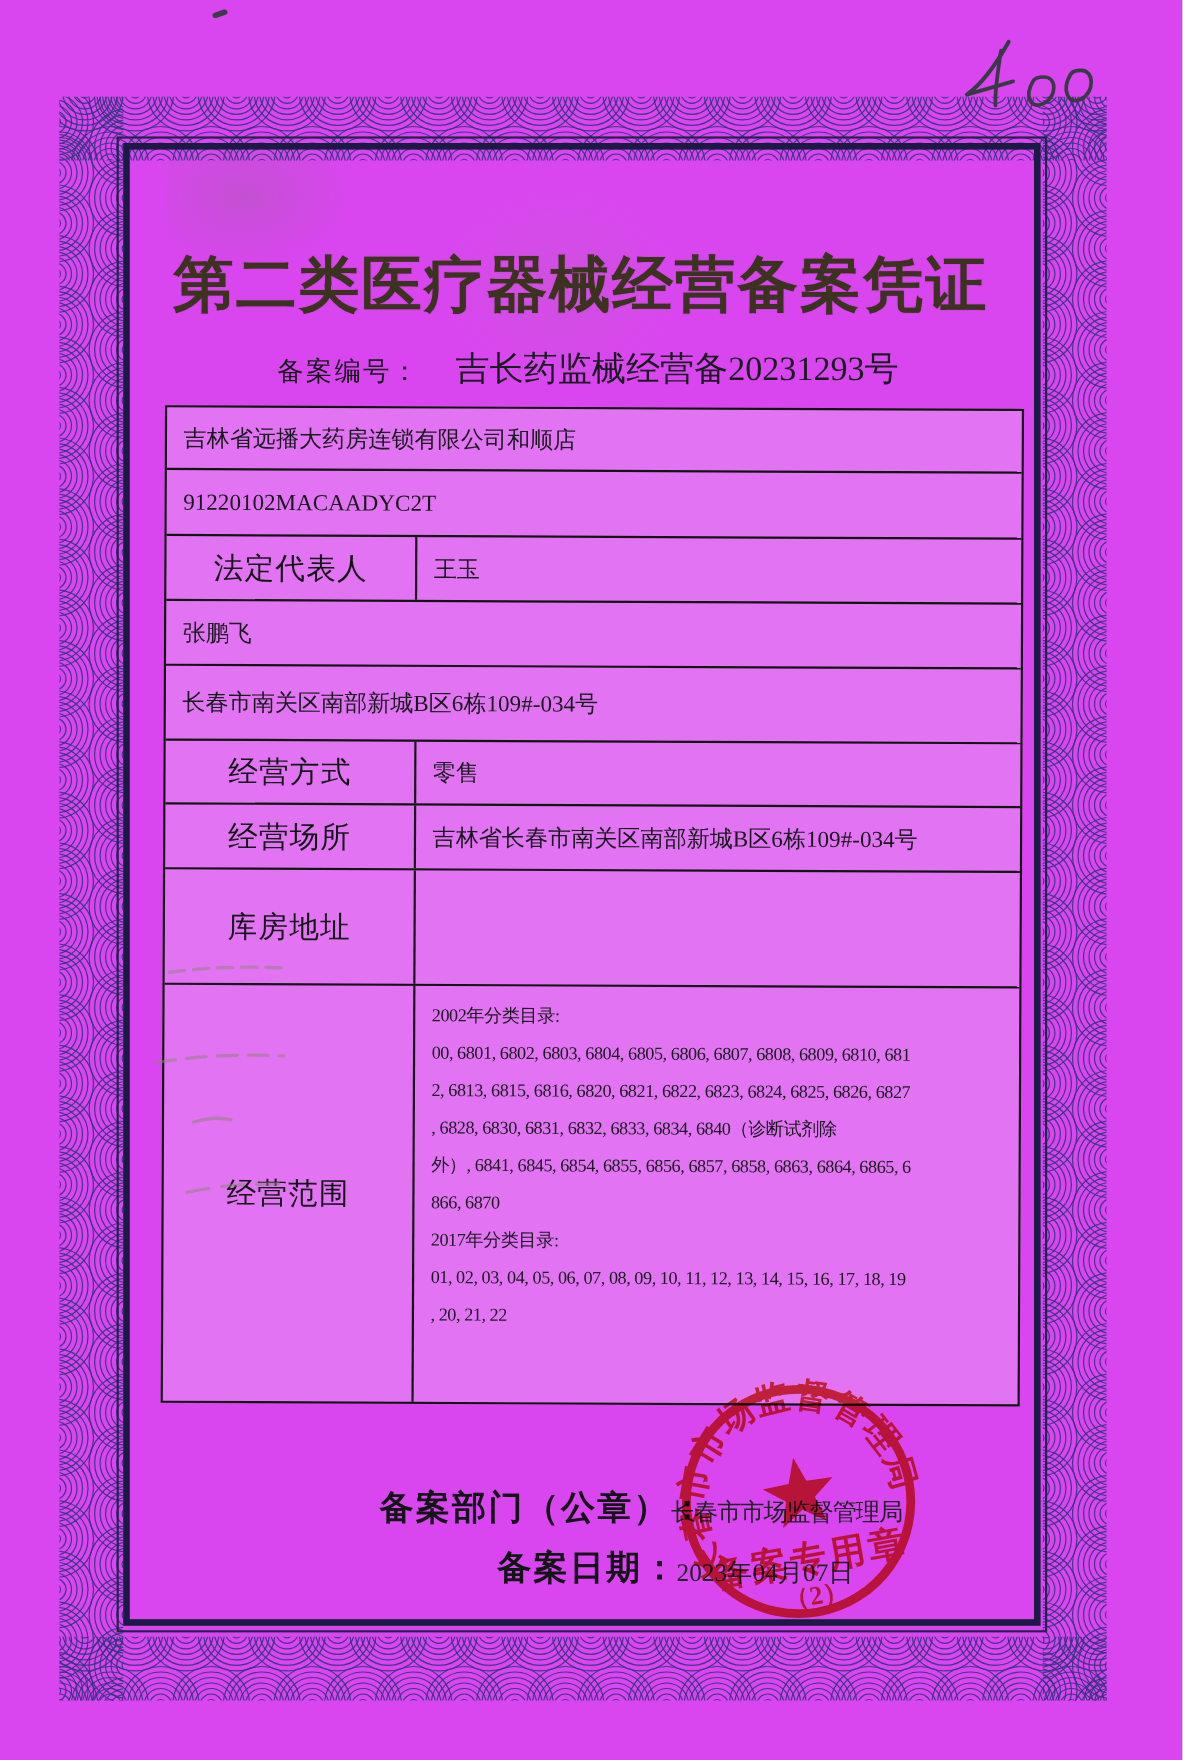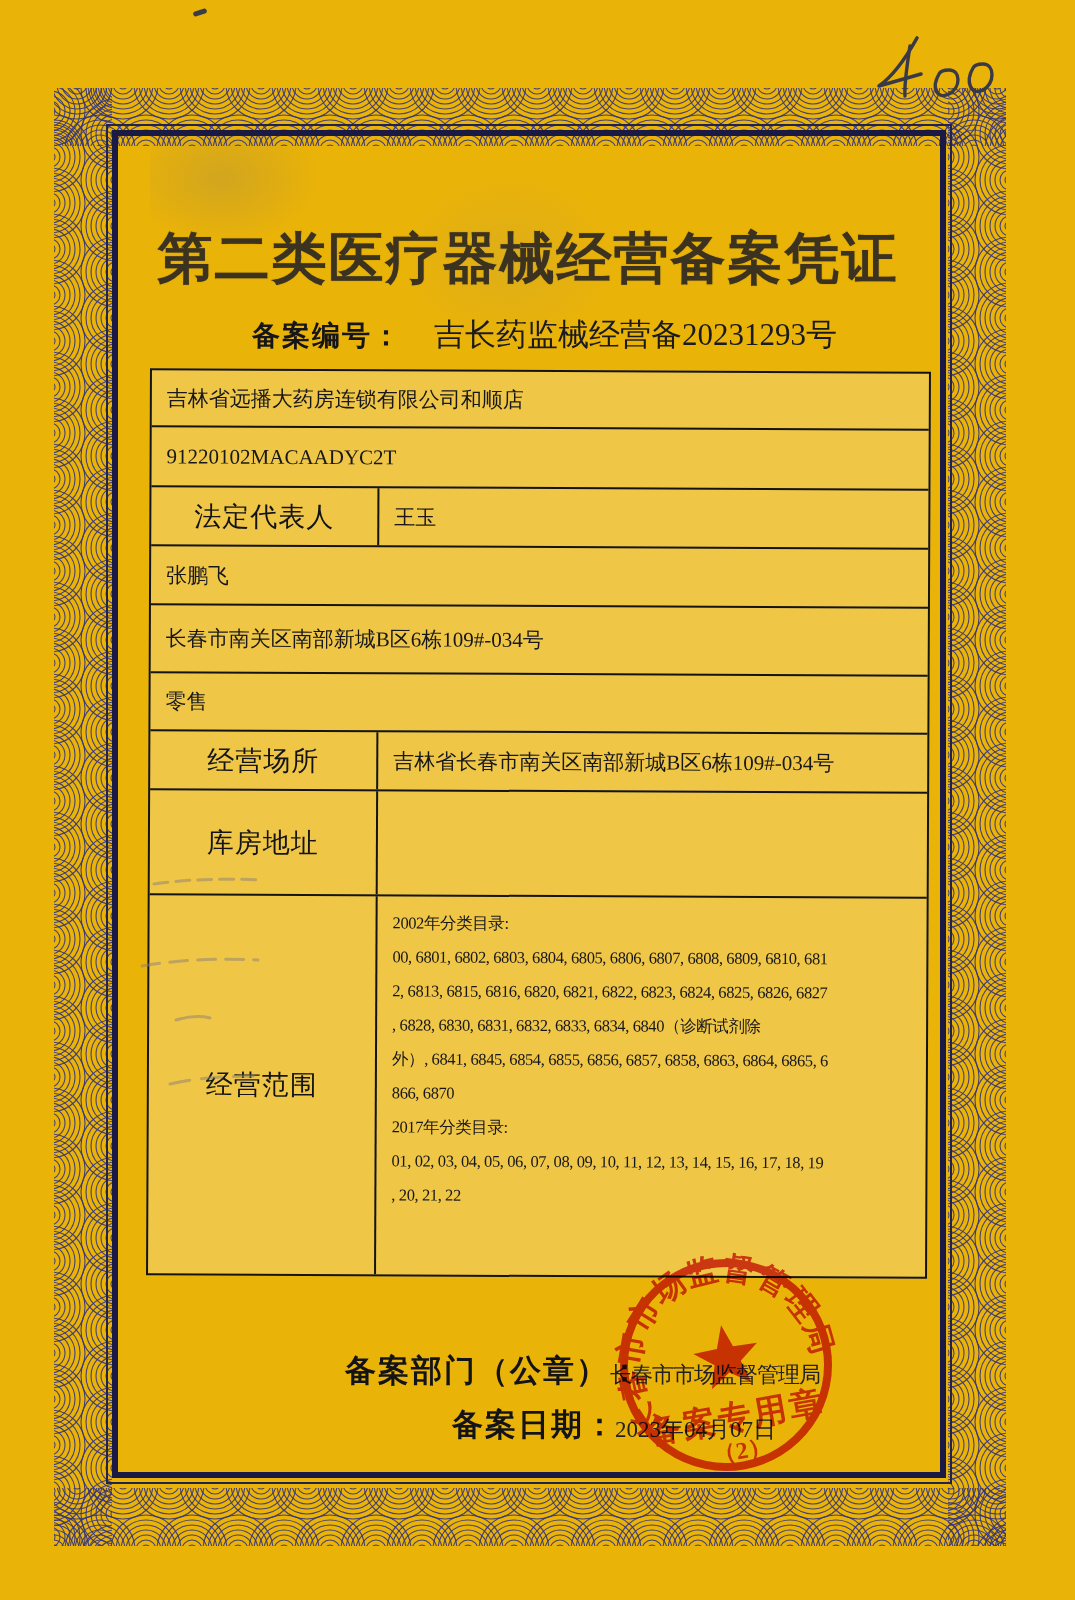--- a/index.html
+++ b/index.html
@@ -1,18 +1,18 @@
 <!DOCTYPE html>
 <html><head>
 <meta charset="utf-8">
 <style>
   html,body{margin:0;padding:0;background:#ffffff;}
   .sheet{
     position:relative; width:1075px; height:1600px; overflow:hidden;
-    background:#eab308;
+    background:#d946ef;
     font-family:"Liberation Serif", serif;
     color:#1c1c1c;
   }
   
   svg.guilloche{position:absolute; display:block;}
   .g-top{left:54px; top:88px;}
   .g-bottom{left:54px; top:1488px;}
   .g-left{left:54px; top:88px;}
   .g-right{left:948px; top:88px;}
   
@@ -34,21 +34,21 @@
     background:#3c3c46; border-radius:3px; transform:rotate(-18deg);}
   
   .title{
     position:absolute; left:118px; top:222px; width:820px;
     text-align:center; font-size:55px; font-weight:700; letter-spacing:2px;
     color:#3b321f; text-shadow:0 0 1px rgba(59,50,31,.55);
     white-space:nowrap;
   }
   
   .filing{position:absolute; left:252px; top:314px; display:flex; align-items:baseline; gap:32px; white-space:nowrap;}
-  .filing-label{font-size:28px; font-weight:700; letter-spacing:2px; color:#15151a;}
+  .filing-label{font-size:24px; font-weight:400; letter-spacing:2px; color:#15151a;}
   .filing-value{font-size:31px; color:#1a1a20;}
   
   .info-table{
     position:absolute; left:148px; top:370px; width:777px;
     border:2px solid #141414; background:rgba(255,255,255,0.25);
     transform:rotate(0.25deg);
   }
   .trow{display:flex; border-top:2px solid #141414;}
   .trow:first-child{border-top:none;}
   .tlabel{
@@ -1671,20 +1671,21 @@
       <div class="tlabel">法定代表人</div>
       <div class="tvalue">王玉</div>
     </div>
     <div class="trow h3">
       <div class="tvalue">张鹏飞</div>
     </div>
     <div class="trow h4">
       <div class="tvalue">长春市南关区南部新城B区6栋109#-034号</div>
     </div>
     <div class="trow h5">
+      <div class="tlabel">经营方式</div>
       <div class="tvalue">零售</div>
     </div>
     <div class="trow h6">
       <div class="tlabel">经营场所</div>
       <div class="tvalue">吉林省长春市南关区南部新城B区6栋109#-034号</div>
     </div>
     <div class="trow h7">
       <div class="tlabel">库房地址</div>
       <div class="tvalue"></div>
     </div>

